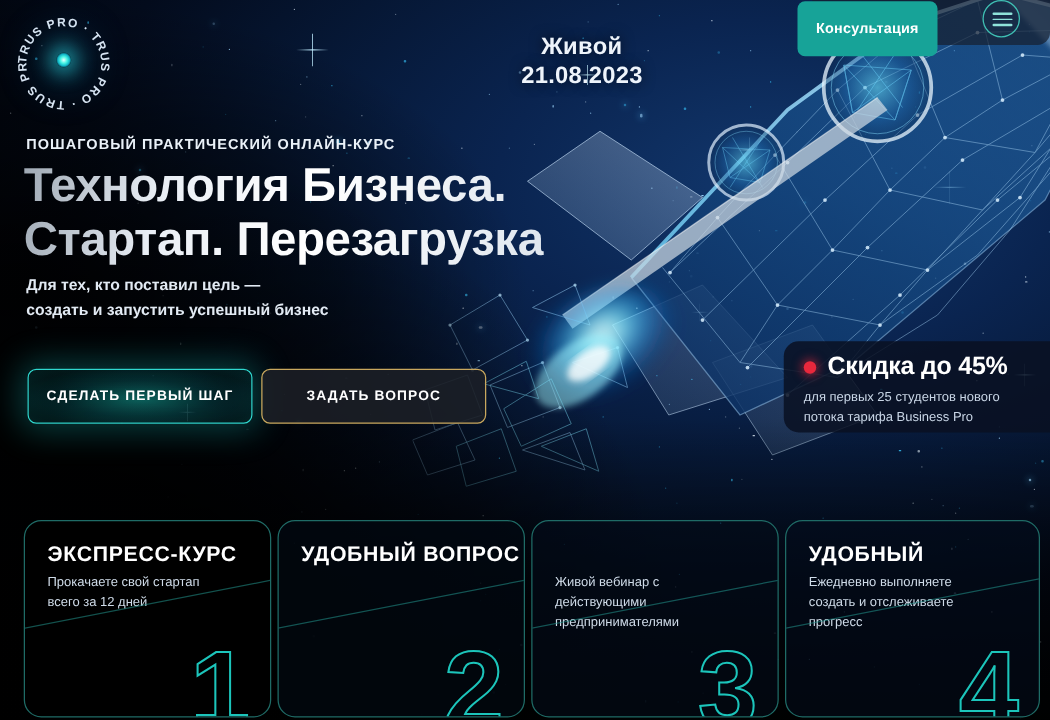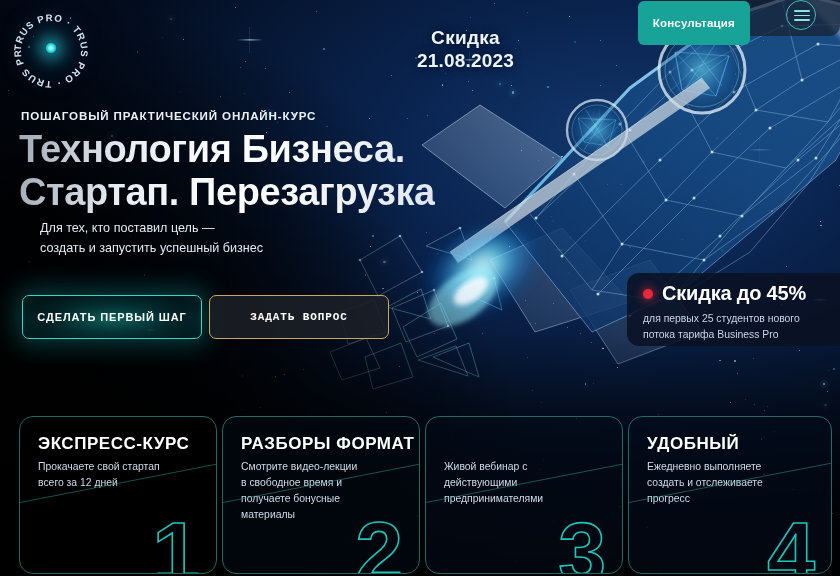--- a/index.html
+++ b/index.html
@@ -117,21 +117,21 @@
     letter-spacing:-.4px;
     background:linear-gradient(100deg,#9fa9b4 0%, #e9eef5 26%, #ffffff 55%, #dfe6ee 100%);
     -webkit-background-clip:text; background-clip:text;
     -webkit-text-fill-color:transparent; color:transparent;
     text-shadow:none;
     white-space:nowrap;
   }
   .h1 .l2 { display:block; }
   .sub {
     position:absolute; left:21px; top:219px;
-    font-size:12.6px; line-height:1.55; color:#e2eaf3; font-weight:400;margin-left:19px;
+    font-size:12.6px; line-height:1.55; color:#e2eaf3; font-weight:700;
   }
 
   
   .cta-primary {
     position:absolute; left:22px; top:295px;
     width:180px; height:44px;
     border:1.3px solid #2fd8cf;
     border-radius:7px;
     background:radial-gradient(ellipse at 50% 55%, rgba(30,220,205,.42) 0%, rgba(16,150,160,.22) 45%, rgba(6,60,80,.06) 78%, rgba(0,0,0,0) 100%);
     box-shadow:0 0 26px 6px rgba(24,200,195,.30), inset 0 0 26px 4px rgba(24,200,195,.18);
@@ -141,21 +141,20 @@
   }
   .cta-secondary {
     position:absolute; left:209px; top:295px;
     width:180px; height:44px;
     border:1.3px solid #c9a85e;
     border-radius:7px;
     background:rgba(28,32,38,.86);
     color:#ffffff;
     font-size:11px; font-weight:700; letter-spacing:.9px;
     cursor:pointer;
-    font-family:Liberation Mono, monospace;
   }
 
   
   .discount {
     position:absolute; left:627px; top:273px;
     width:225px; height:73px;
     background:rgba(9,16,34,.86);
     border-radius:12px 0 0 12px;
     padding:9px 14px 0 16px;
   }
@@ -638,21 +637,21 @@
 
   <div class="hdr-panel"></div>
   <button class="btn-consult">Консультация</button>
   <button class="btn-burger">
     <span></span>
     <span></span>
     <span></span>
   </button>
 
   <div class="start">
-    <div class="lbl">Скидка</div>
+    <div class="lbl">Живой</div>
     <div class="dt">21.08.2023</div>
   </div>
 
   <div class="kicker">ПОШАГОВЫЙ ПРАКТИЧЕСКИЙ ОНЛАЙН-КУРС</div>
   <h1 class="h1">
     <span class="l1">Технология Бизнеса.</span>
     <span class="l2">Стартап. Перезагрузка</span>
   </h1>
   <div class="sub">
     <div>Для тех, кто поставил цель —</div>
@@ -678,27 +677,21 @@
     <div class="card card-1">
       <h3>ЭКСПРЕСС-КУРС</h3>
       <p>
         <span>Прокачаете свой стартап</span><br>
         <span>всего за 12 дней</span>
       </p>
       <span class="num">1</span>
     </div>
 
     <div class="card card-2">
-      <h3>РАЗБОРЫ ФОРМАТ</h3>
-      <p>
-        <span>Смотрите видео-лекции</span><br>
-        <span>в свободное время и</span><br>
-        <span>получаете бонусные</span><br>
-        <span>материалы</span>
-      </p>
+      <h3>УДОБНЫЙ ВОПРОС</h3>
       <span class="num">2</span>
     </div>
 
     <div class="card card-3">
       <p>
         <span>Живой вебинар с</span><br>
         <span>действующими</span><br>
         <span>предпринимателями</span>
       </p>
       <span class="num">3</span>

